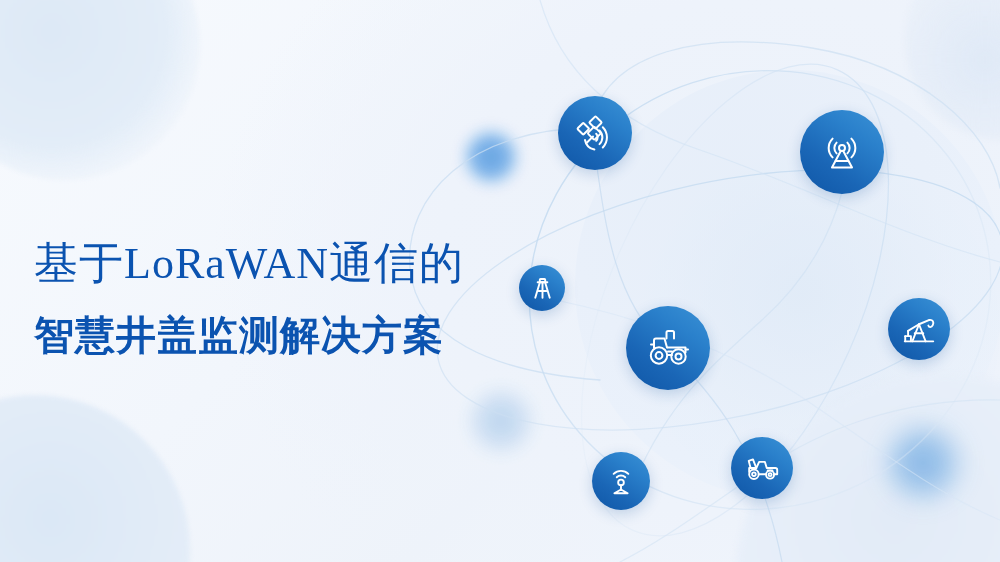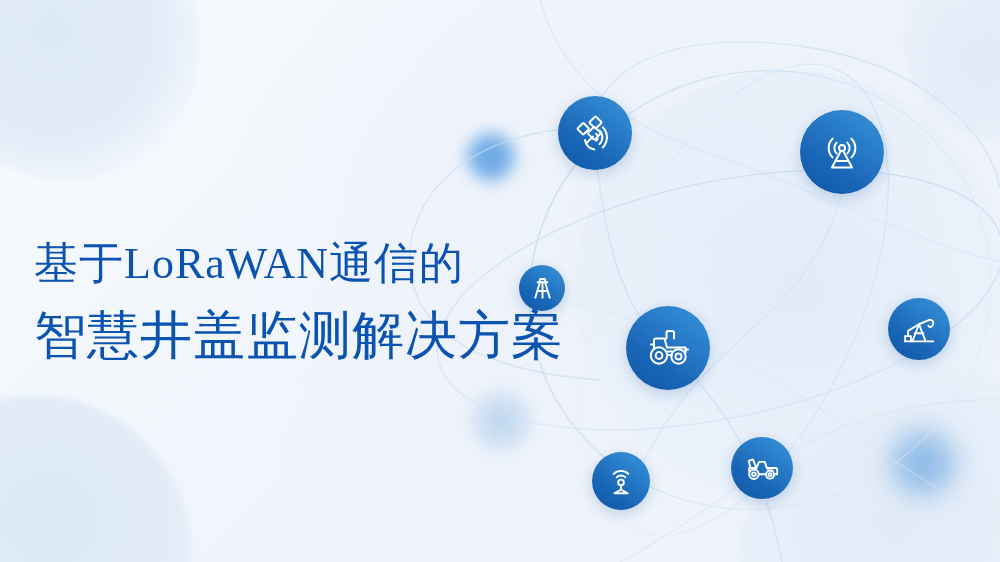--- a/index.html
+++ b/index.html
@@ -69,21 +69,21 @@
 
   
   .title-block{
     position:absolute;left:34px;top:228px;width:520px;
   }
   .title-line{
     font-family:"Liberation Serif","DejaVu Serif",serif;
     font-size:44px;line-height:72px;letter-spacing:1px;
     color:#0b53b0;white-space:nowrap;font-weight:400;
   }
-  .title-line.l2{font-size:52px;}
+  .title-line.l2{font-size:40px;font-weight:bold;}
 
   
   .node{
     position:absolute;border-radius:50%;
     background:linear-gradient(215deg,#3b92d6 0%,#2a80cb 30%,#1a66b6 66%,#0f56a6 100%);
     box-shadow:0 4px 14px rgba(26,86,160,.22);
     display:flex;align-items:center;justify-content:center;
   }
   .node svg{display:block;}
   .node .glyph{stroke:#ffffff;fill:none;stroke-width:2;

